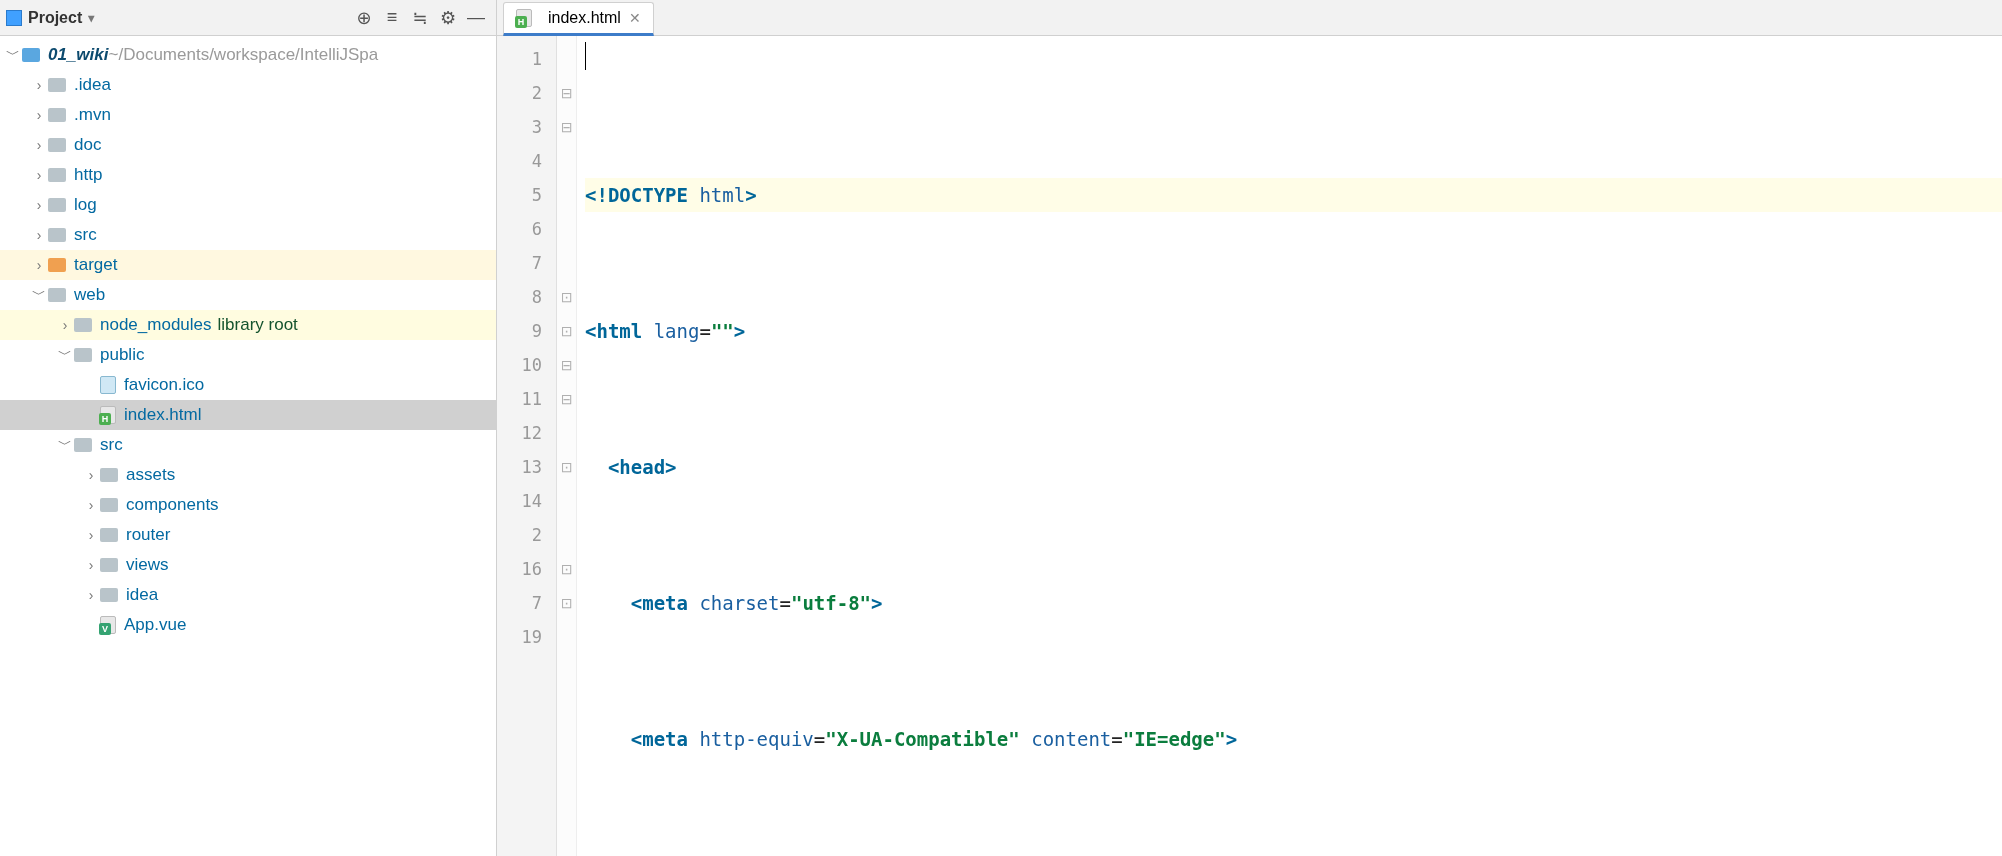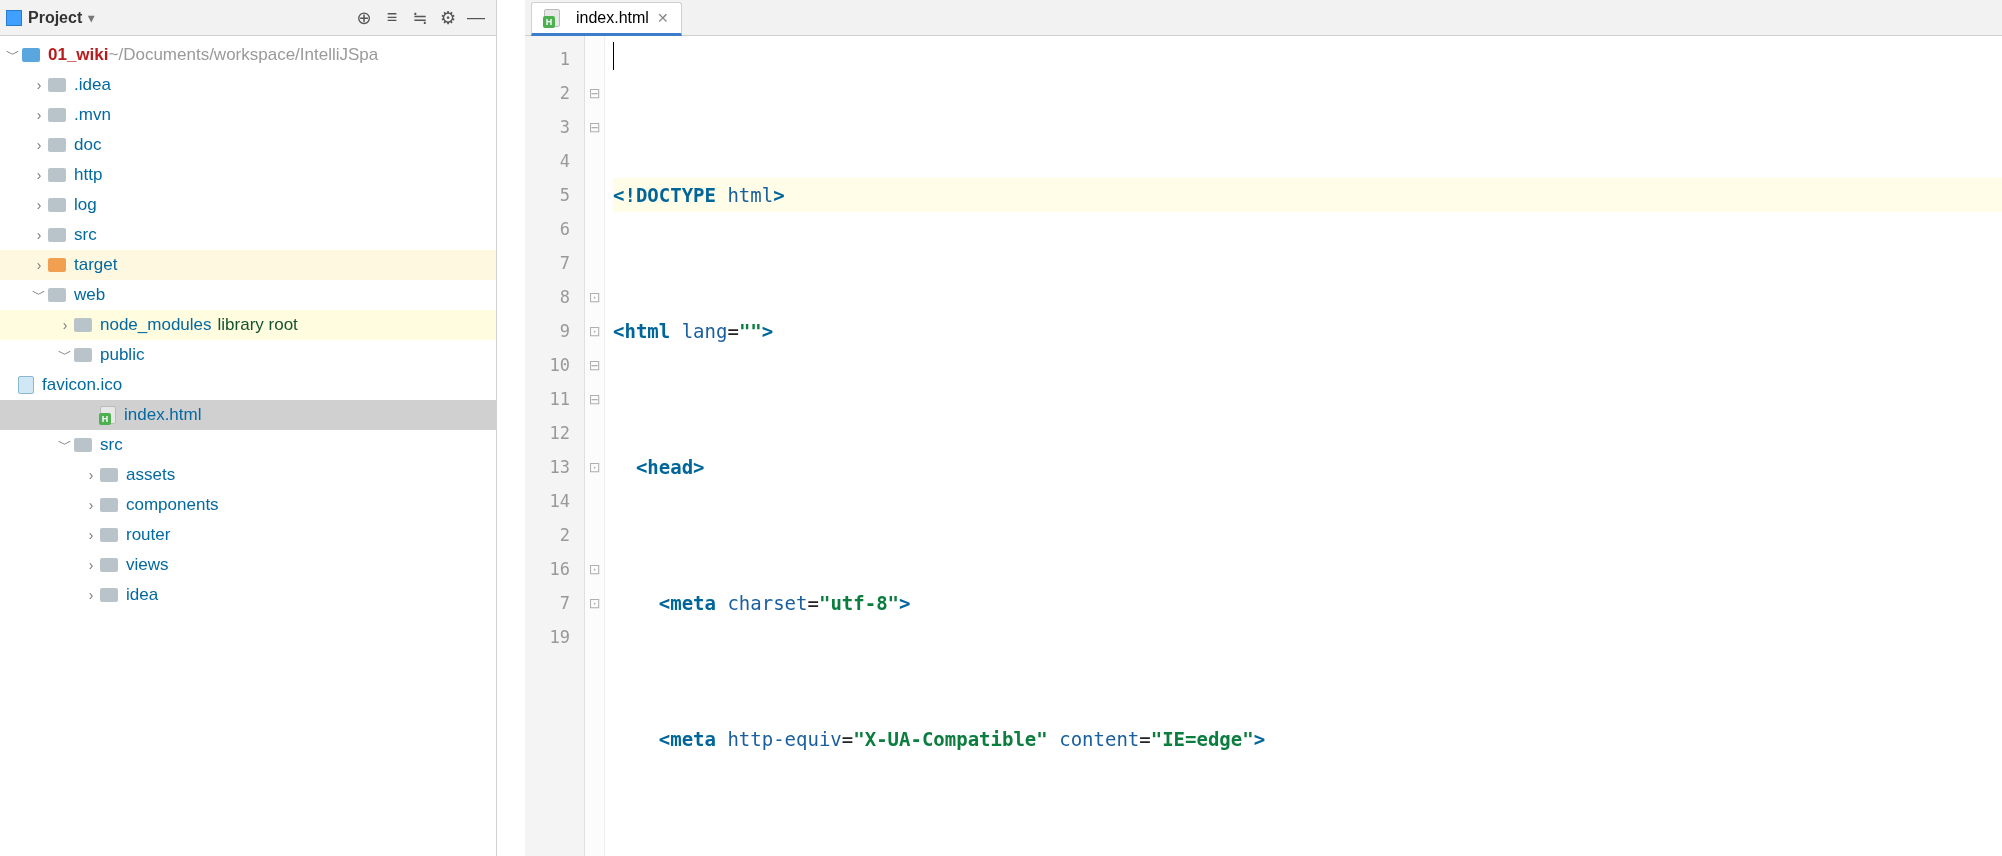--- a/index.html
+++ b/index.html
@@ -4,21 +4,21 @@
 <style>
 * { margin: 0; padding: 0; box-sizing: border-box; }
 body {
   font-family: "Helvetica Neue", Arial, sans-serif;
   font-size: 16px;
   background: #fff;
   overflow: hidden;
   height: 856px;
   width: 2002px;
 }
-.container { display: flex; height: 100%; gap: 28px; }
+.container { display: flex; height: 100%; }
 
 
 .sidebar {
   width: 497px;
   border-right: 1px solid #d0d0d0;
   display: flex;
   flex-direction: column;
   background: #fff;
 }
 .sidebar-header {
@@ -89,21 +89,21 @@
 .file-icon.ico { background:#d0e8f5; border-color:#88b8d0; }
 .file-icon.vue::after {
   content:"V";
   position:absolute; bottom:-2px; left:-2px;
   background:#35a372; color:#fff;
   font-size:9px; font-weight:bold;
   width:12px; height:12px;
   display:flex; align-items:center; justify-content:center;
   border-radius:2px;
 }
-.pname { font-weight:600; color:#b91c1c; }
+.pname { font-weight:600; color:#0c4a6e;font-style:italic; }
 .path-hint { color:#9a9a9a; margin-left:0; }
 .lbl { color:#0369a1; }
 .lib { color:#14532d; margin-left:6px; }
 
 
 .editor { flex:1; display:flex; flex-direction:column; }
 .tabs {
   height:36px;
   display:flex;
   align-items:flex-end;
@@ -245,21 +245,21 @@
             <span class="tw chevron">›</span>
             <span class="folder"></span>
             <span class="lbl">node_modules</span>
             <span class="lib">library root</span>
           </div>
           <div class="tree-row" style="padding-left: 56px;">
             <span class="tw chevron">﹀</span>
             <span class="folder"></span>
             <span class="lbl">public</span>
           </div>
-          <div class="tree-row" style="">
+          <div class="tree-row" style="padding-left: 82px;">
             <span class="tw chevron"></span>
             <span class="file-icon ico"></span>
             <span class="lbl">favicon.ico</span>
           </div>
           <div class="tree-row row-selected" style="padding-left: 82px;">
             <span class="tw chevron"></span>
             <span class="file-icon html"></span>
             <span class="lbl">index.html</span>
           </div>
           <div class="tree-row" style="padding-left: 56px;">
@@ -284,20 +284,25 @@
           </div>
           <div class="tree-row" style="padding-left: 82px;">
             <span class="tw chevron">›</span>
             <span class="folder"></span>
             <span class="lbl">views</span>
           </div>
           <div class="tree-row" style="padding-left: 82px;">
             <span class="tw chevron">›</span>
             <span class="folder"></span>
             <span class="lbl">idea</span>
+          </div>
+          <div class="tree-row" style="padding-left: 82px;">
+            <span class="tw chevron"></span>
+            <span class="file-icon vue"></span>
+            <span class="lbl">App.vue</span>
           </div>
         </div>
     </div>
   </div>
 
   <div class="editor">
     <div class="tabs">
       <div class="tab">
         <span class="file-icon html"></span>
         <span>index.html</span>

